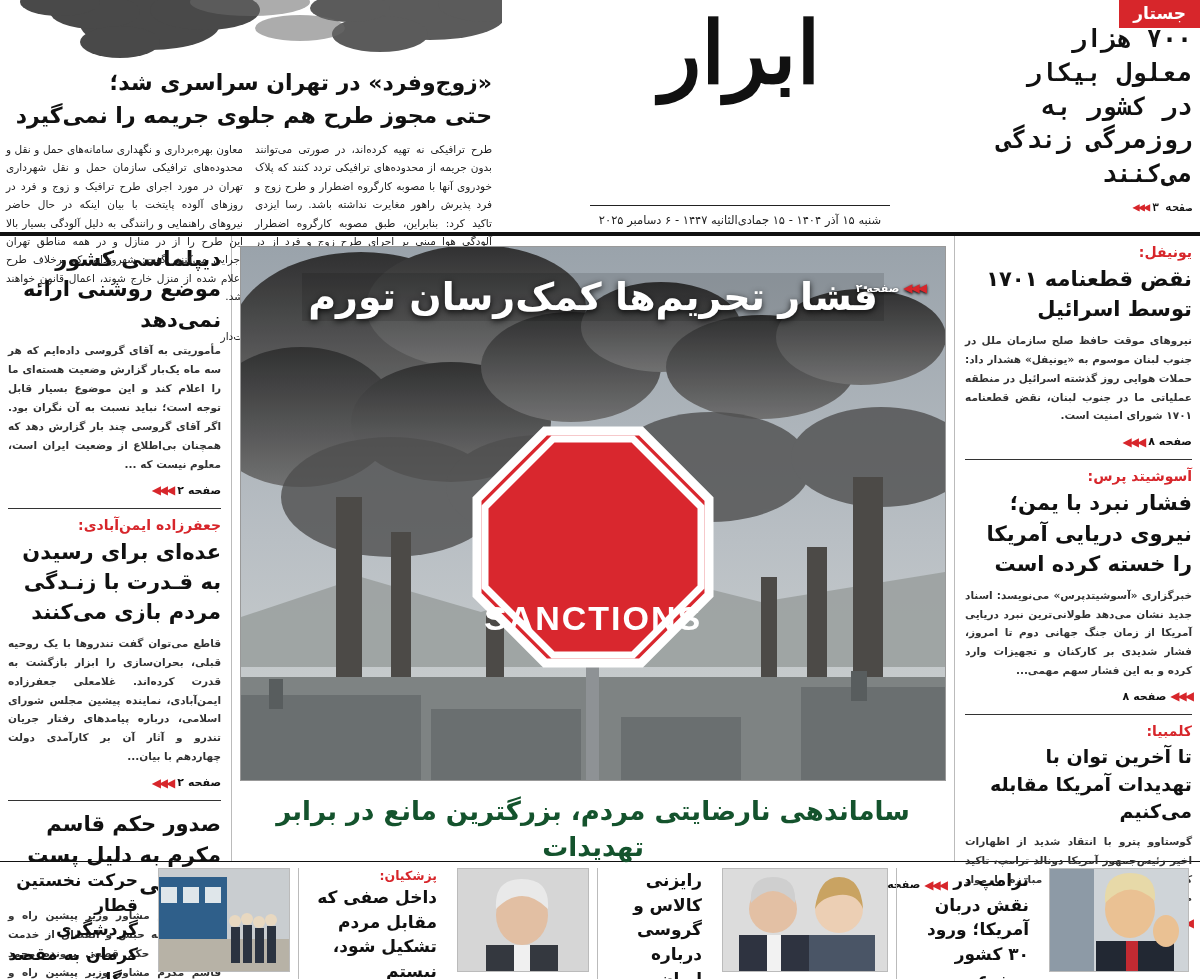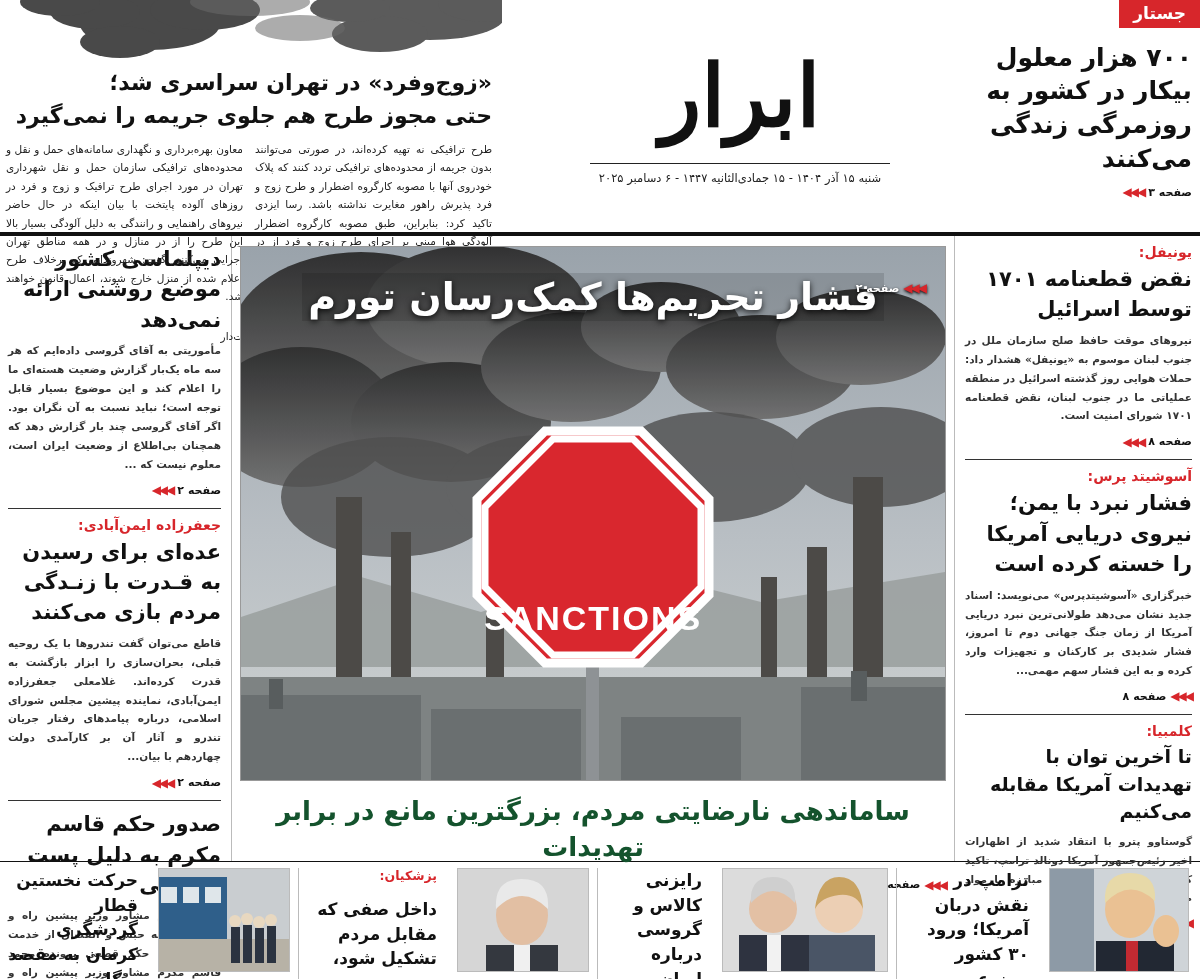--- a/index.html
+++ b/index.html
@@ -27,30 +27,30 @@
 
   
   .masthead-row {
     display: flex; flex-direction: row-reverse;
     height: 232px; width: 1200px;
     position: relative;
   }
   
   .mast-left {
     width: 222px; padding: 8px 8px 0 8px;
-    display: flex; flex-direction: column; justify-content: center;
+    display: flex; flex-direction: column; justify-content: center; font-family: Liberation Mono, monospace;
   }
   .mast-left h2 {
     margin: 0; font-size: 25px; line-height: 1.35;
     font-weight: bold; text-align: right; color: #111;
   }
   .mast-center {
     width: 476px;
     display: flex; flex-direction: column;
-    align-items: center; justify-content: center;
+    align-items: center; justify-content: space-between;
     padding-top: 10px;
   }
   .logo {
     font-family: "DejaVu Serif", "Liberation Serif", serif;
     font-size: 86px; font-weight: bold; color: #111;
     line-height: 1; letter-spacing: -2px;
     margin-bottom: 24px;
   }
   .issue-line {
     font-size: 11.5px; color: #222; text-align: center; line-height: 1.9;
@@ -140,21 +140,21 @@
 
   
   .bottom-row {
     display: flex; flex-direction: row-reverse; width: 1200px; height: 118px;
     border-top: 1px solid #111; padding-top: 6px;
   }
   .bcell { display: flex; flex-direction: row-reverse; align-items: flex-start; gap: 20px; padding: 0 8px; }
   .bcell .txt h4 {
     margin: 0; font-size: 17px; font-weight: bold; line-height: 1.45; text-align: right; color:#111;
   }
-  .bcell .txt .kick { color:#d7262b; font-size: 12.5px; font-weight: bold; margin-bottom:14px;text-align:right; }
+  .bcell .txt .kick { color:#d7262b; font-size: 12.5px; font-weight: bold; margin-bottom:2px;text-align:right; }
   .thumb { width: 132px; height: 104px; overflow: hidden; border:1px solid #bbb; flex:none; }
 
   .sep { width:1px; background:#bbb; align-self:stretch; }
 </style>
 </head>
 <body>
 
 <div class="page">
 
   <div class="top-tag">جستار</div>

